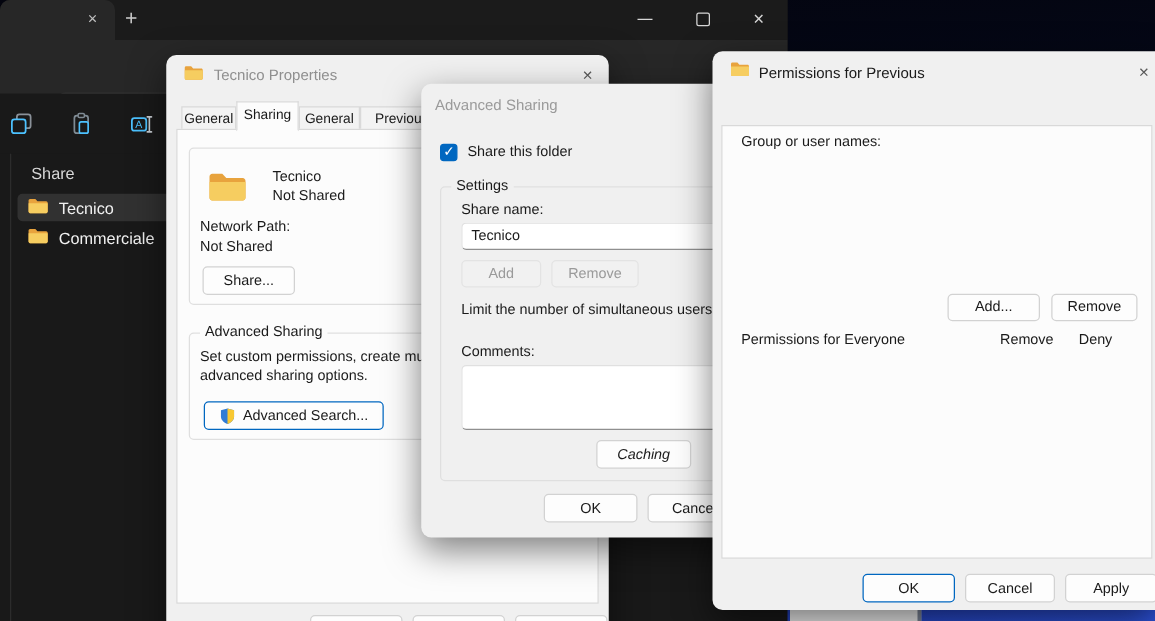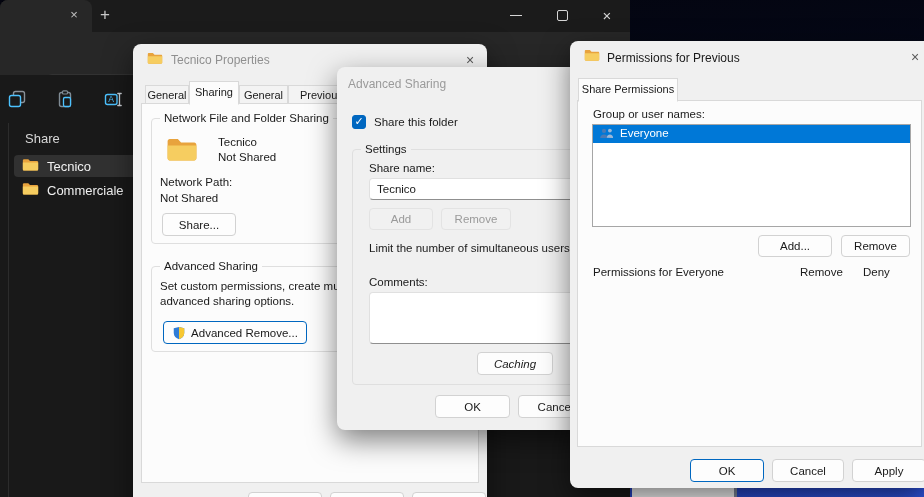--- a/index.html
+++ b/index.html
@@ -178,21 +178,20 @@
   <span class="dlg-title">Tecnico Properties</span>
   <span class="dlg-x">×</span>
 
   <span class="tab" style="left:12px; top:41px; width:44px;">General</span>
   <span class="tab active" style="left:56px; top:37px; width:50px;">Sharing</span>
   <span class="tab" style="left:106px; top:41px; width:49px;">General</span>
   <span class="tab" style="left:155px; top:41px; width:112px;">Previous Versions</span>
 
   <div id="props-page" class="page">
     <div class="groupbox" style="left:9px; top:14px; width:318px; height:126px;">
-      <span class="legend on-white">Network File and Folder Sharing</span>
       <span class="abs" style="left:14px; top:18px;">
         <svg width="32" height="26" viewBox="0 0 20 16">
             <path d="M1 2.6 C1 1.8 1.6 1.1 2.4 1.1 h5 l2 2.2 h8.2 c.8 0 1.4.7 1.4 1.5 V13 c0 .8-.6 1.5-1.4 1.5 H2.4 C1.6 14.5 1 13.8 1 13 Z" fill="#e8a33d"></path>
             <path d="M1 5.2 h18 V13 c0 .8-.6 1.5-1.4 1.5 H2.4 C1.6 14.5 1 13.8 1 13 Z" fill="#f6cd60"></path>
           </svg>
       </span>
       <span class="lbl" style="left:66px; top:17px;">Tecnico</span>
       <span class="lbl" style="left:66px; top:32px;">Not Shared</span>
       <span class="lbl" style="left:8px; top:57px;">Network Path:</span>
       <span class="lbl" style="left:8px; top:73px;">Not Shared</span>
@@ -203,21 +202,21 @@
       <span class="legend on-white">Advanced Sharing</span>
       <span class="lbl" style="left:8px; top:13px;">Set custom permissions, create multiple shares, and set other</span>
       <span class="lbl" style="left:8px; top:28px;">advanced sharing options.</span>
       <div class="btn accent" style="left:11px; top:54px; width:144px; height:23px; gap:5px;">
         <span style="display:inline-flex;">
           <svg width="14" height="14" viewBox="0 0 16 16">
               <path d="M8 1 L14 2.6 V8 c0 3.6-2.6 5.9-6 7 C4.6 13.9 2 11.6 2 8 V2.6 Z" fill="#2f7cd6"></path>
               <path d="M8 1 L14 2.6 V8 c0 3.6-2.6 5.9-6 7 Z" fill="#f8c832"></path>
             </svg>
         </span>
-        <span>Advanced Remove...</span>
+        <span>Advanced Search...</span>
       </div>
     </div>
   </div>
 
   <div id="props-footer-btns">
     <div class="btn" style="left:115px; top:448px; width:74px;"></div>
     <div class="btn" style="left:197px; top:448px; width:74px;"></div>
     <div class="btn" style="left:279px; top:448px; width:74px;"></div>
   </div>
 </div>
@@ -247,38 +246,24 @@
 <div id="perm-dlg" class="abs dlg" style="z-index:4;">
   <span class="folder16">
     <svg width="16" height="13" viewBox="0 0 20 16">
         <path d="M1 2.6 C1 1.8 1.6 1.1 2.4 1.1 h5 l2 2.2 h8.2 c.8 0 1.4.7 1.4 1.5 V13 c0 .8-.6 1.5-1.4 1.5 H2.4 C1.6 14.5 1 13.8 1 13 Z" fill="#e8a33d"></path>
         <path d="M1 5.2 h18 V13 c0 .8-.6 1.5-1.4 1.5 H2.4 C1.6 14.5 1 13.8 1 13 Z" fill="#f6cd60"></path>
       </svg>
   </span>
   <span class="dlg-title">Permissions for Previous</span>
   <span class="dlg-x">×</span>
 
-  <span class="tab active" style="left:8px; top:37px; width:100px;">Share Permissions</span>
 
   <div id="perm-page" class="page">
     <span class="lbl" style="left:15px; top:7px;">Group or user names:</span>
 
-    <div class="listbox" style="left:14px; top:23px; width:319px; height:103px;">
-      <div id="everyone-row">
-        <span class="abs" style="left:6px; top:2px;">
-          <svg width="16" height="13" viewBox="0 0 16 12">
-              <circle cx="5" cy="3.4" r="2.1" fill="#4a7ab5"></circle>
-              <path d="M1.2 10.6 c0-2.2 1.7-3.6 3.8-3.6 s3.8 1.4 3.8 3.6 Z" fill="#4a7ab5"></path>
-              <circle cx="10.9" cy="3.1" r="1.9" fill="#9db8d8"></circle>
-              <path d="M7.8 10.3 c.2-2 1.5-3.2 3.1-3.2 c1.8 0 3.2 1.3 3.2 3.4 Z" fill="#9db8d8"></path>
-            </svg>
-        </span>
-        <span class="plabel">Everyone</span>
-      </div>
-    </div>
 
     <div class="btn" style="left:180px; top:134px; width:74px; height:22px;">Add...</div>
     <div class="btn" style="left:263px; top:134px; width:69px; height:22px;">Remove</div>
 
     <span class="lbl" style="left:15px; top:165px;">Permissions for Everyone</span>
     <span class="lbl" style="left:222px; top:165px;">Remove</span>
     <span class="lbl" style="left:285px; top:165px;">Deny</span>
 
   </div>
 

